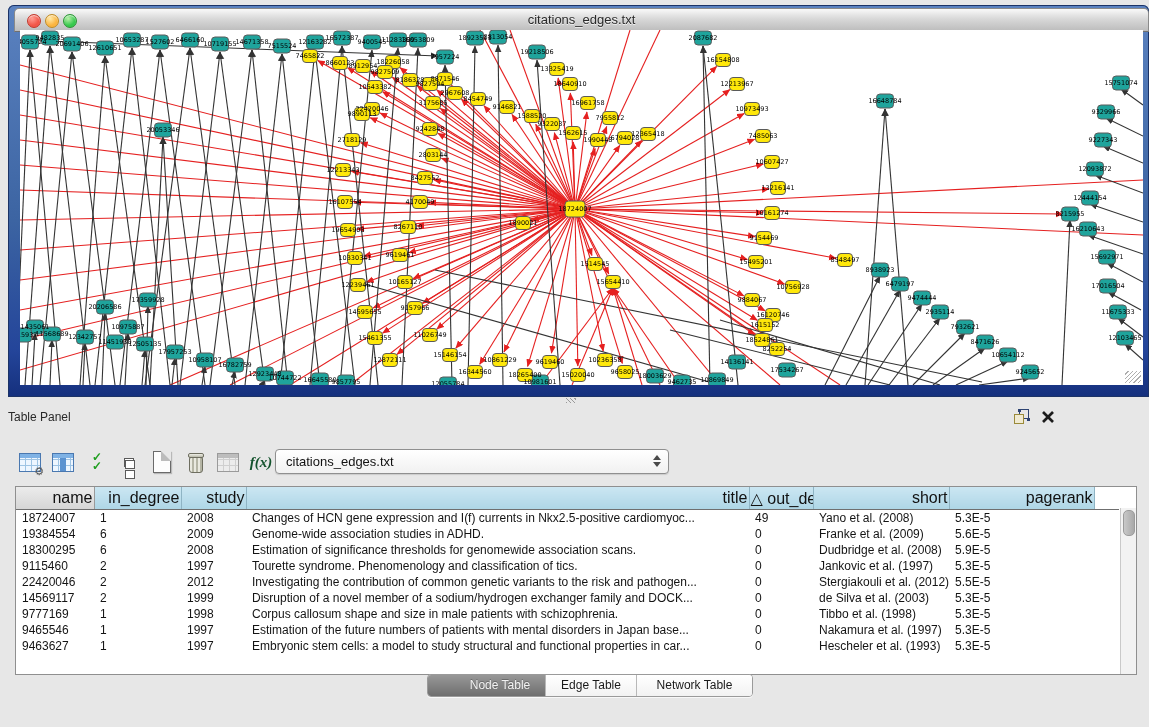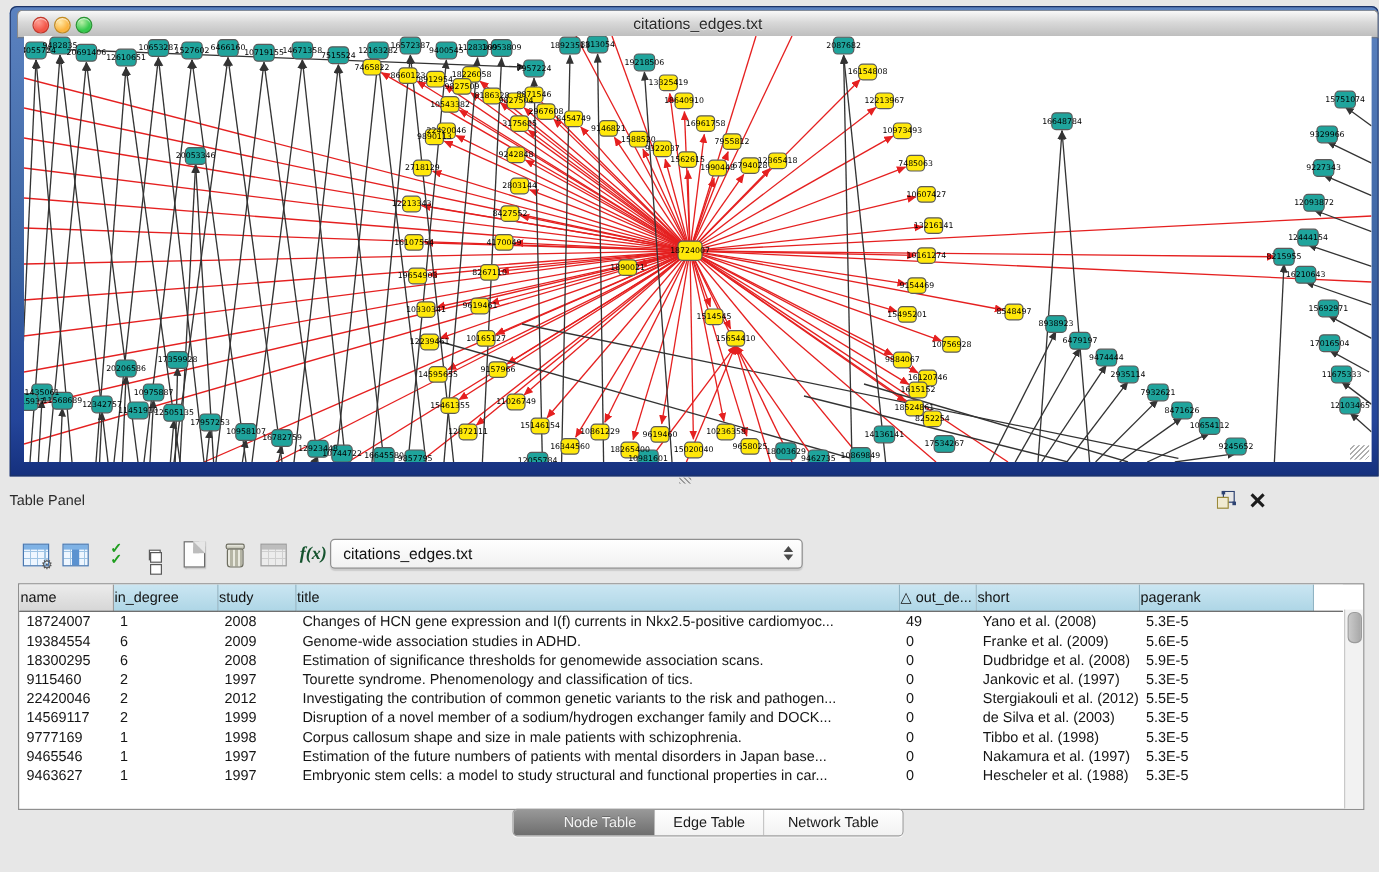--- a/index.html
+++ b/index.html
@@ -33,21 +33,21 @@
   .combo{position:absolute;left:275px;top:449px;width:392px;height:23px;background:linear-gradient(#ffffff,#f1f1f1);
      border:1px solid #8f8f8f;border-radius:4px;box-shadow:0 1px 1px rgba(0,0,0,.12);}
   .combo-text{position:absolute;left:10px;top:4px;font-size:13px;color:#111;}
   .combo-arrows{position:absolute;right:7px;top:4px;width:9px;height:14px;}
   .combo-arrows:before{content:"";position:absolute;left:1px;top:1px;border:4px solid transparent;border-bottom:5px solid #4a4a4a;border-top:none;}
   .combo-arrows:after{content:"";position:absolute;left:1px;bottom:1px;border:4px solid transparent;border-top:5px solid #4a4a4a;border-bottom:none;}
   
   .table-box{position:absolute;left:15px;top:486px;width:1120px;height:187px;background:#fff;
      border:1px solid #8f8f8f;overflow:hidden;}
   table{border-collapse:collapse;table-layout:fixed;width:1103px;}
-  th{height:20px;font-size:12px;font-weight:normal;color:#111;text-align:left;
+  th{height:20px;font-size:16px;font-weight:normal;color:#111;text-align:right;
      background:linear-gradient(#cbe6f2,#aed6e6);border-right:1px solid #8fb4c4;border-bottom:1px solid #6f6f6f;
      overflow:hidden;white-space:nowrap;}
   th.c0{background:linear-gradient(#ececec,#d6d6d6);border-right:1px solid #9a9a9a;}
   th.filler{background:#fff;border-right:none;}
   td{height:16px;font-size:12px;padding:0 0 0 6px;white-space:nowrap;overflow:hidden;color:#141414;}
   .vscroll{position:absolute;right:0;top:21px;bottom:0;width:15px;background:#f2f2f2;border-left:1px solid #c9c9c9;}
   .vthumb{position:absolute;left:2px;top:2px;width:10px;height:24px;border-radius:5px;
      background:linear-gradient(90deg,#c9c9c9,#a8a8a8);border:1px solid #9b9b9b;}
   
   .seg{position:absolute;left:427px;top:674px;height:21px;display:flex;border:1px solid #9a9a9a;
@@ -718,21 +718,21 @@
             <td>Nakamura et al. (1997)</td>
             <td>5.3E-5</td>
             <td></td>
           </tr>
           <tr>
             <td>9463627</td>
             <td>1</td>
             <td>1997</td>
             <td>Embryonic stem cells: a model to study structural and functional properties in car...</td>
             <td>0</td>
-            <td>Hescheler et al. (1988)</td>
+            <td>Hescheler et al. (1993)</td>
             <td>5.3E-5</td>
             <td></td>
           </tr>
         </tbody>
     </table>
     <div class="vscroll">
       <div class="vthumb"></div>
     </div>
   </div>
 

